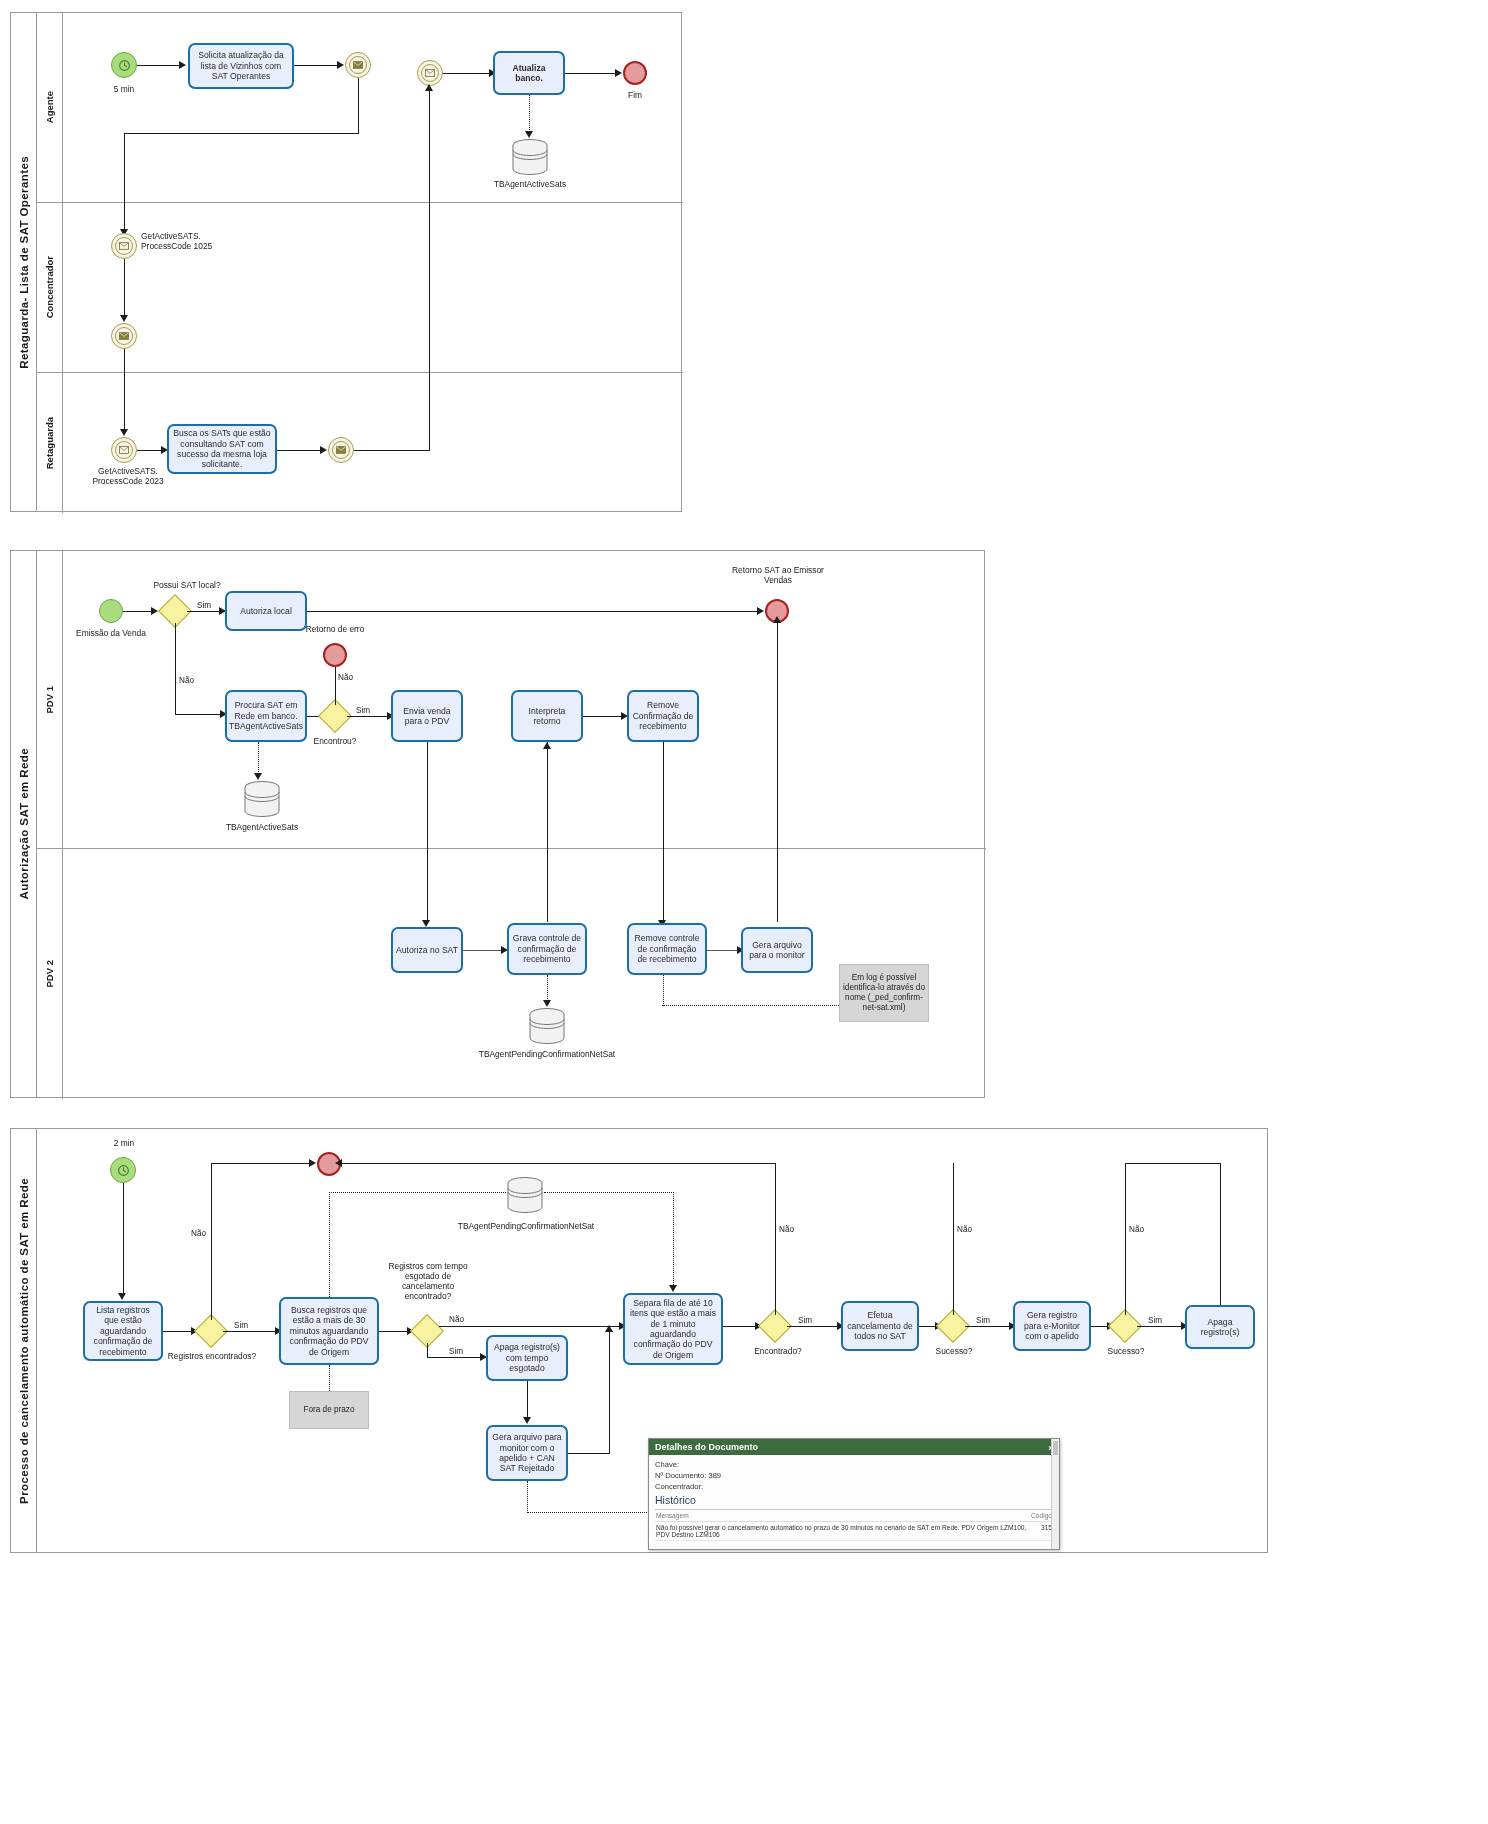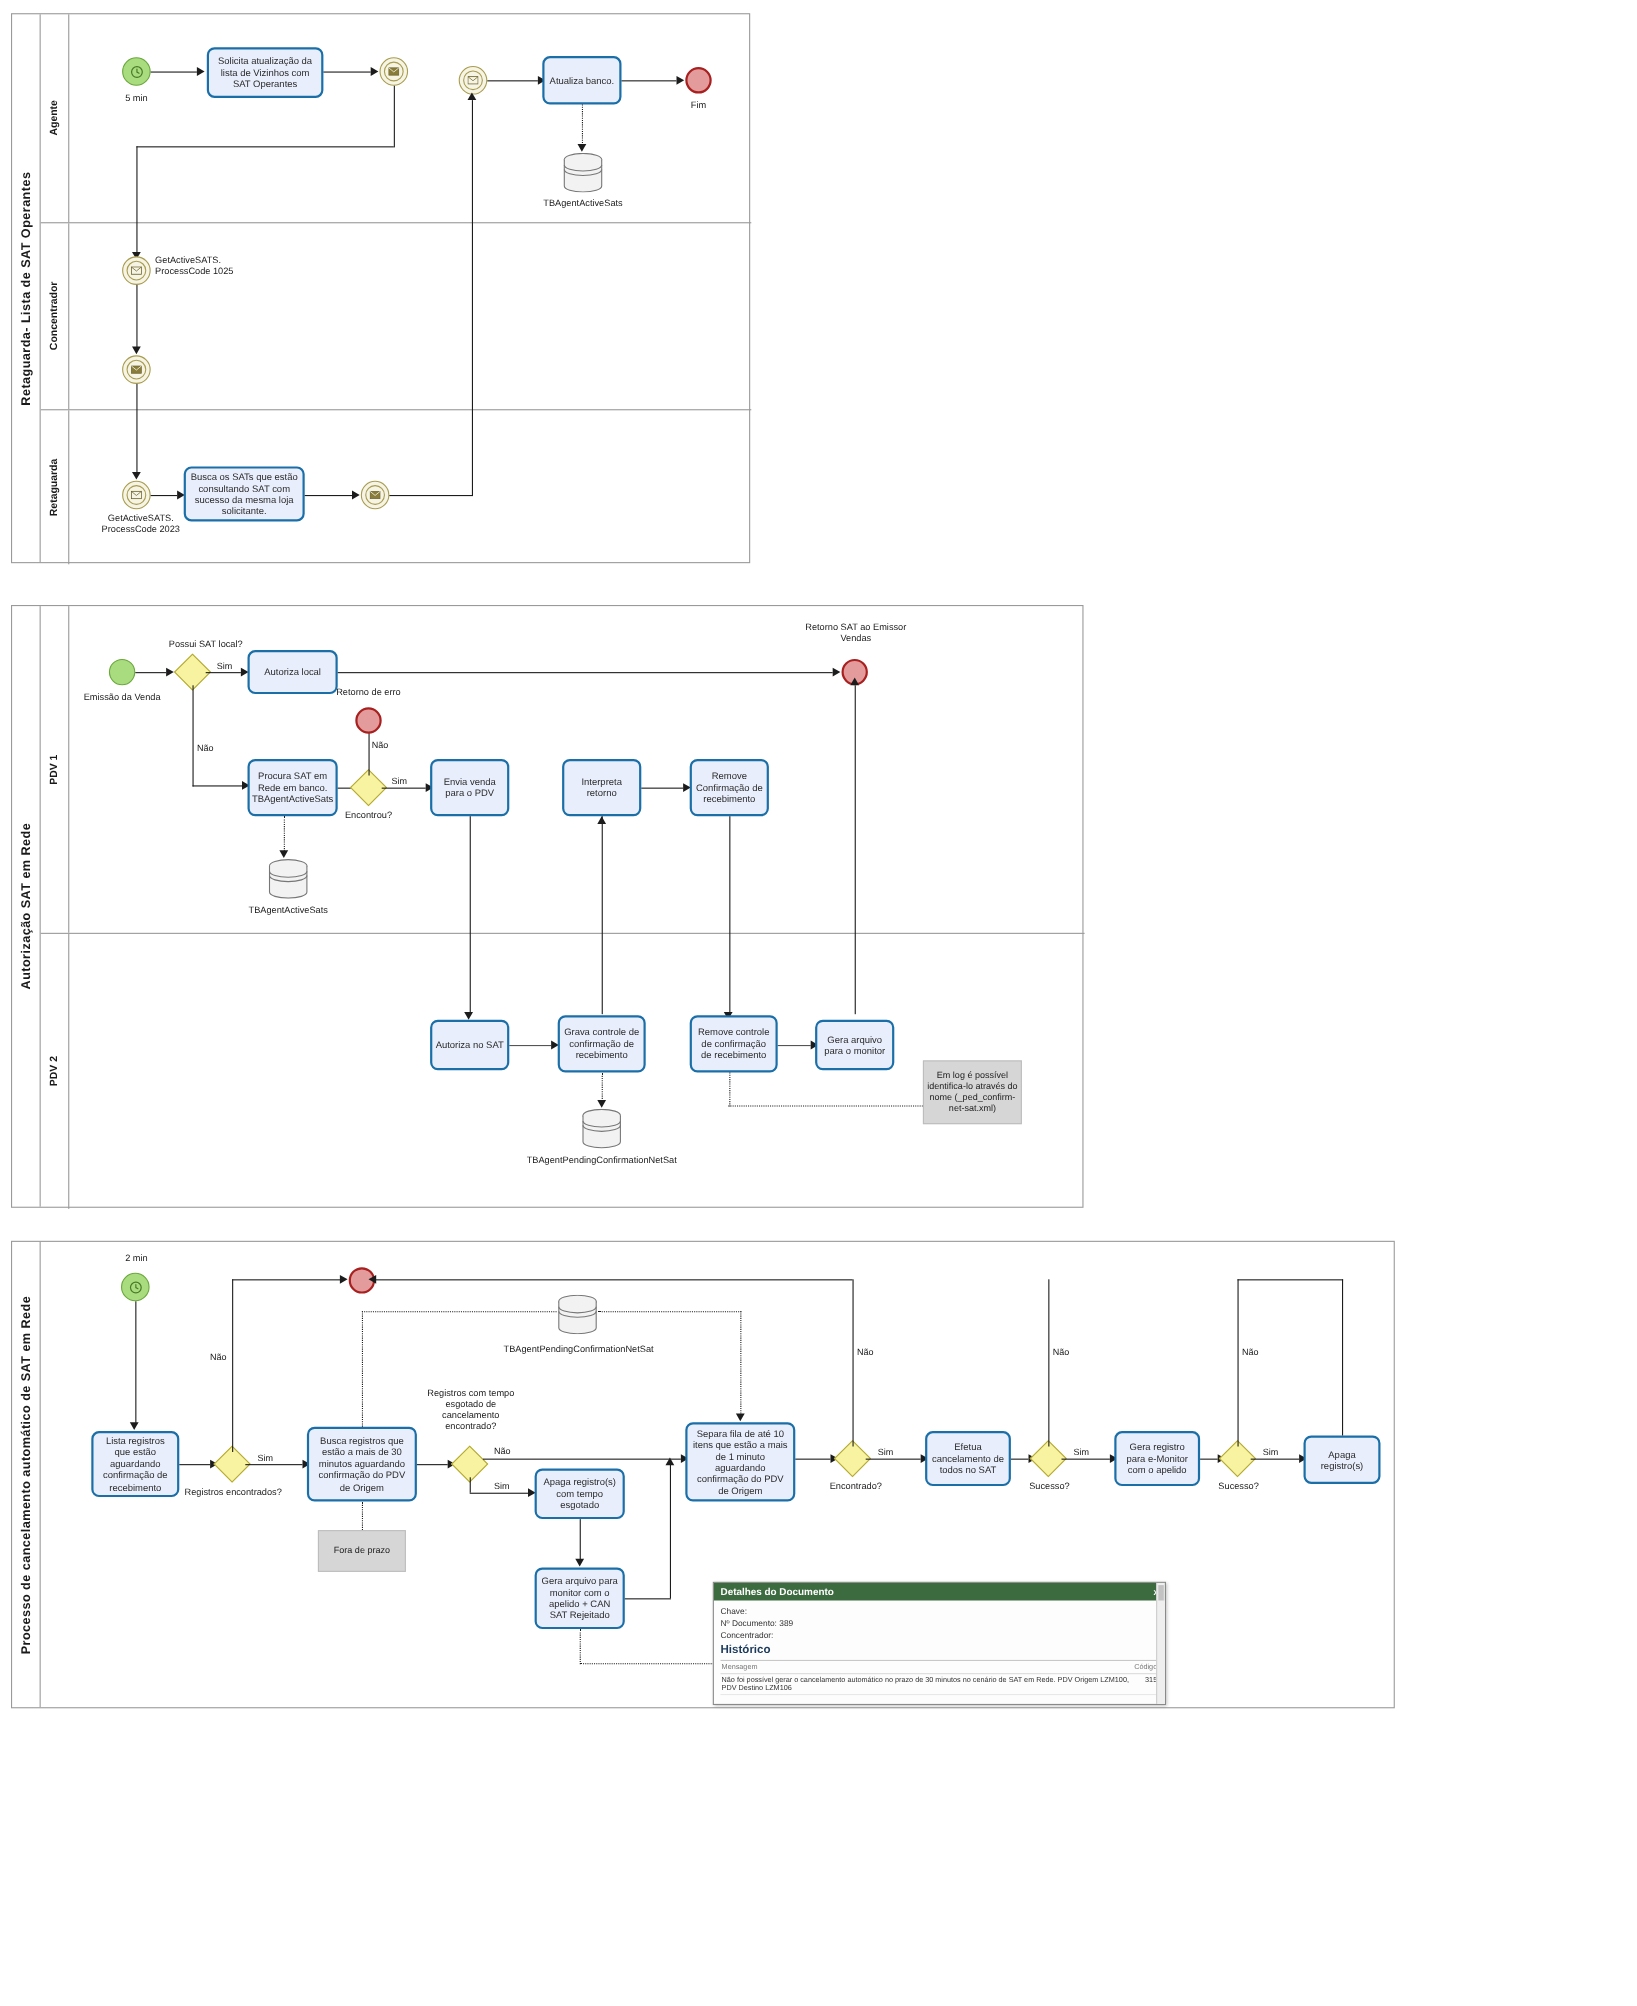--- a/index.html
+++ b/index.html
@@ -33,21 +33,21 @@
   .arw.d{border-left:4.2px solid transparent;border-right:4.2px solid transparent;border-top:7px solid #1c1c1c;}
   .arw.u{border-left:4.2px solid transparent;border-right:4.2px solid transparent;border-bottom:7px solid #1c1c1c;}
   .dot{position:absolute;border-top:1.6px dotted #1c1c1c;}
   .dotv{position:absolute;border-left:1.6px dotted #1c1c1c;}
   .db{position:absolute;}
   .note{position:absolute;background:#d6d6d6;border:1px solid #bdbdbd;font-size:8.2px;line-height:1.25;text-align:center;display:flex;align-items:center;justify-content:center;padding:3px;box-sizing:border-box;color:#222;}
   .dlg{position:absolute;background:#fdfdfd;border:1px solid #8a8a8a;box-shadow:1px 1px 3px rgba(0,0,0,.25);box-sizing:border-box;}
   .dlg-t{background:#3c6b3f;color:#fff;font-size:9px;padding:3px 6px;display:flex;justify-content:space-between;align-items:center;font-weight:bold;}
   .dlg-b{padding:4px 6px;font-size:7.6px;color:#333;}
   .dlg-b .r{padding:1px 0;border-bottom:0;}
-  .dlg-h2{font-size:10.5px;color:#1b3a5c;padding-top:2px;font-weight:bold;}
+  .dlg-h2{font-size:10.5px;color:#1b3a5c;padding-top:2px;}
   .dlg-tbl{margin-top:3px;border-top:1px solid #c8c8c8;}
   .dlg-th{display:flex;justify-content:space-between;font-size:6.6px;color:#777;padding:2px 1px;border-bottom:1px solid #dcdcdc;}
   .dlg-tr{display:flex;justify-content:space-between;font-size:6.6px;color:#333;padding:2px 1px;border-bottom:1px solid #e8e8e8;}
   .sb{position:absolute;right:0;top:0;bottom:0;width:7px;background:#efefef;border-left:1px solid #ccc;}
   .sb i{position:absolute;left:1px;right:1px;top:2px;height:14px;background:#c3c3c3;display:block;}
 </style>
 </head>
 <body>
 
 <div class="pool" style="left:10px;top:12px;width:672px;height:500px;">
@@ -104,21 +104,21 @@
       <div class="inner">
         <svg width="10" height="8" viewBox="0 0 24 18">
           <rect x="1" y="1" width="22" height="16" fill="none" stroke="#6b6028" stroke-width="1.8"></rect>
           <path d="M1 1l11 9 11-9" fill="none" stroke="#6b6028" stroke-width="1.6"></path>
         </svg>
       </div>
     </div>
   <div class="ln h" style="left:432px;top:59.5px;width:46px;"></div>
   <div class="arw r" style="left:478px;top:55.5px;"></div>
 
-  <div class="task" style="left:482px;top:38px;width:72px;height:44px;">Atualiza banco.</div>
+  <div class="task" style="left:482px;top:38px;width:72px;height:44px;font-weight:bold;">Atualiza banco.</div>
 
   <div class="dotv" style="left:518px;top:82px;height:37px;"></div>
   <div class="arw d" style="left:513.8px;top:118px;"></div>
   <div class="db" style="left:500px;top:126px;width:38px;height:36px;">
     <svg width="38" height="36" viewBox="0 0 38 36">
         <ellipse cx="19" cy="6" rx="17" ry="5.5" fill="#f2f2f2" stroke="#777" stroke-width="1"></ellipse>
         <path d="M2 6v24c0 3 7.6 5.5 17 5.5s17-2.5 17-5.5V6" fill="#f2f2f2" stroke="#777" stroke-width="1"></path>
         <path d="M2 11c0 3 7.6 5.5 17 5.5s17-2.5 17-5.5" fill="none" stroke="#777" stroke-width="1"></path>
         <path d="M2 15c0 3 7.6 5.5 17 5.5s17-2.5 17-5.5" fill="none" stroke="#777" stroke-width="1"></path>
       </svg>

